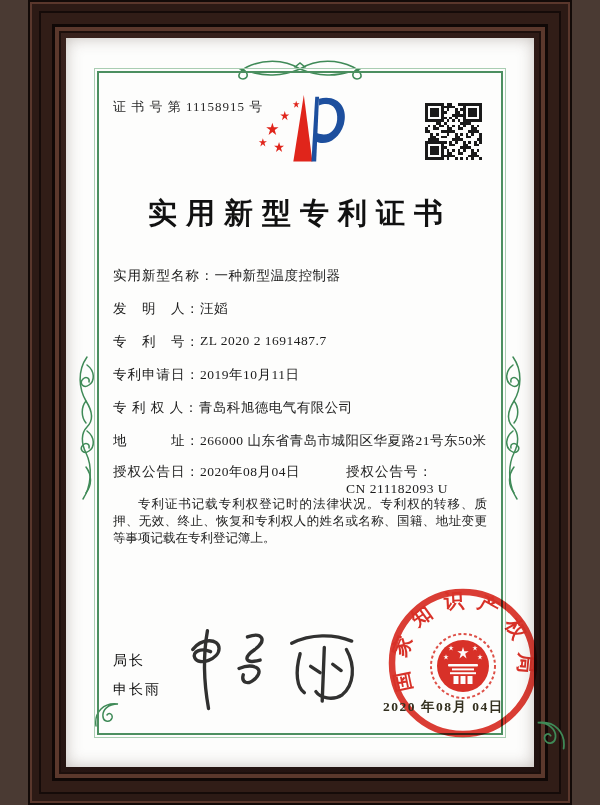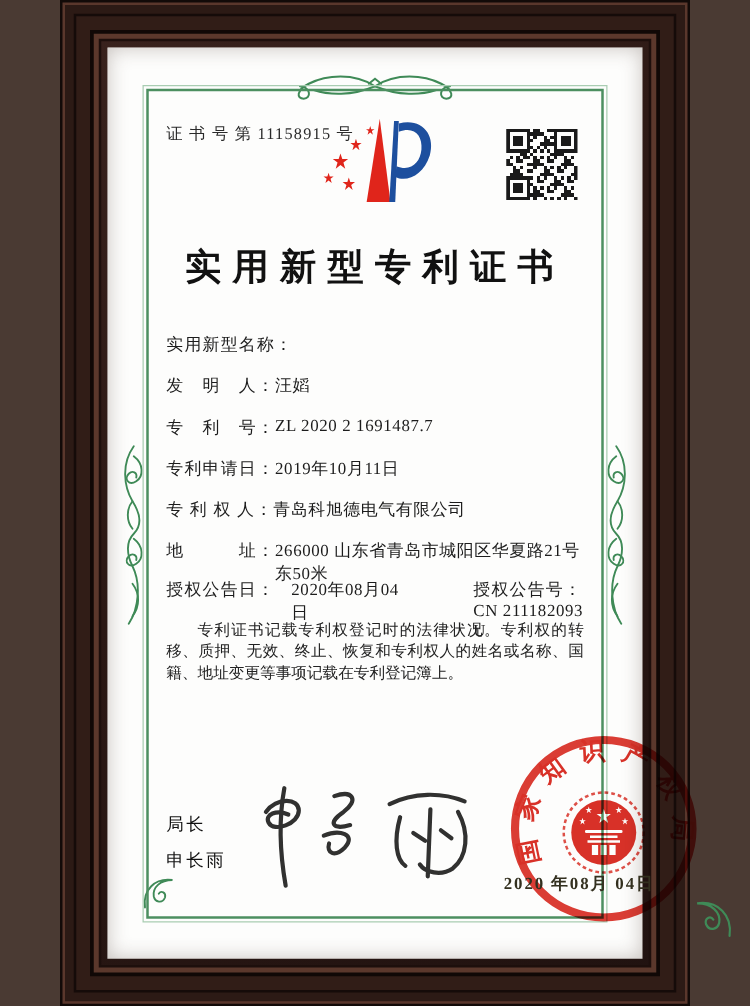--- a/index.html
+++ b/index.html
@@ -1,18 +1,18 @@
 <!DOCTYPE html>
 <html><head>
 <meta charset="utf-8">
 <style>
   html,body{margin:0;padding:0;background:#4a3a33;}
   *{box-sizing:border-box;}
   .stage{
-    width:504px;height:805px;position:relative;margin:0 auto;
+    width:544px;height:805px;position:relative;margin:0 auto;
     background:linear-gradient(145deg,#3a231e 0%,#2b1814 45%,#201210 100%);
     box-shadow:
       inset 0 0 0 2px #120a08,
       inset 0 0 0 4px #5a372c,
       inset 0 0 0 11px #2c1a15,
       inset 0 0 0 13px #150b09,
       inset 0 0 0 24px #311d17,
       inset 0 0 0 27px #100806,
       inset 0 0 0 31px #5b382c,
       inset 0 0 0 33px #1d0f0c;
@@ -24,21 +24,21 @@
   }
   .green-frame{position:absolute;inset:30px 28px 29px 28px;border:1px solid #a9cdb2;pointer-events:none;}
   .green-frame::after{content:"";position:absolute;inset:2px;border:2px solid #4c8f60;}
   .content{position:absolute;inset:30px 28px 29px 28px;padding:0 19px;color:#1f1f1f;}
   .cert-no{margin-top:30px;font-size:13px;letter-spacing:1px;color:#2a2a2a;}
   .logo{position:absolute;top:25px;left:50%;transform:translateX(-50%);width:98px;height:80px;}
   .qr{position:absolute;top:35px;right:24px;width:57px;height:57px;}
   .title{margin-top:78px;text-align:center;font-size:29px;font-weight:700;letter-spacing:9px;color:#111;}
   .fields{margin-top:33px;}
   .frow{display:flex;height:20px;margin-bottom:13px;font-size:13.5px;}
-  .frow.last{margin-top:-2px;gap:13px;}
+  .frow.last{margin-top:-2px;}
   .flabel{white-space:pre;letter-spacing:1px;color:#1c1c1c;}
   .fvalue{letter-spacing:.5px;color:#1c1c1c;}
   .pair2{margin-left:46px;display:flex;flex-direction:column;}
   .paras{margin-top:6px;}
   .paras p{margin:0;text-indent:2em;text-align:justify;font-size:12.5px;line-height:17px;color:#222;}
   .officer{position:absolute;left:19px;top:578px;font-size:14px;letter-spacing:2px;line-height:29px;color:#111;}
   .signature{position:absolute;left:84px;top:556px;width:200px;height:90px;}
   .seal{position:absolute;left:294px;top:520px;width:150px;height:150px;mix-blend-mode:multiply;opacity:.95;}
   .seal-date{position:absolute;left:289px;top:630px;width:160px;text-align:left;
     font-size:13.5px;letter-spacing:1.5px;color:#33301f;font-weight:600;}
@@ -335,20 +335,21 @@
           <rect x="15" y="20" width="1" height="1"></rect>
           <rect x="17" y="20" width="1" height="1"></rect>
           <rect x="20" y="20" width="1" height="1"></rect>
         </svg>
 
       <div class="title">实用新型专利证书</div>
 
       <div class="fields">
         <div class="frow">
           <span class="flabel">实用新型名称：</span>
+          <span class="fvalue">一种新型温度控制器</span>
         </div>
         <div class="frow">
           <span class="flabel">发　明　人：</span>
           <span class="fvalue">汪嫍</span>
         </div>
         <div class="frow">
           <span class="flabel">专　利　号：</span>
           <span class="fvalue">ZL 2020 2 1691487.7</span>
         </div>
         <div class="frow">

